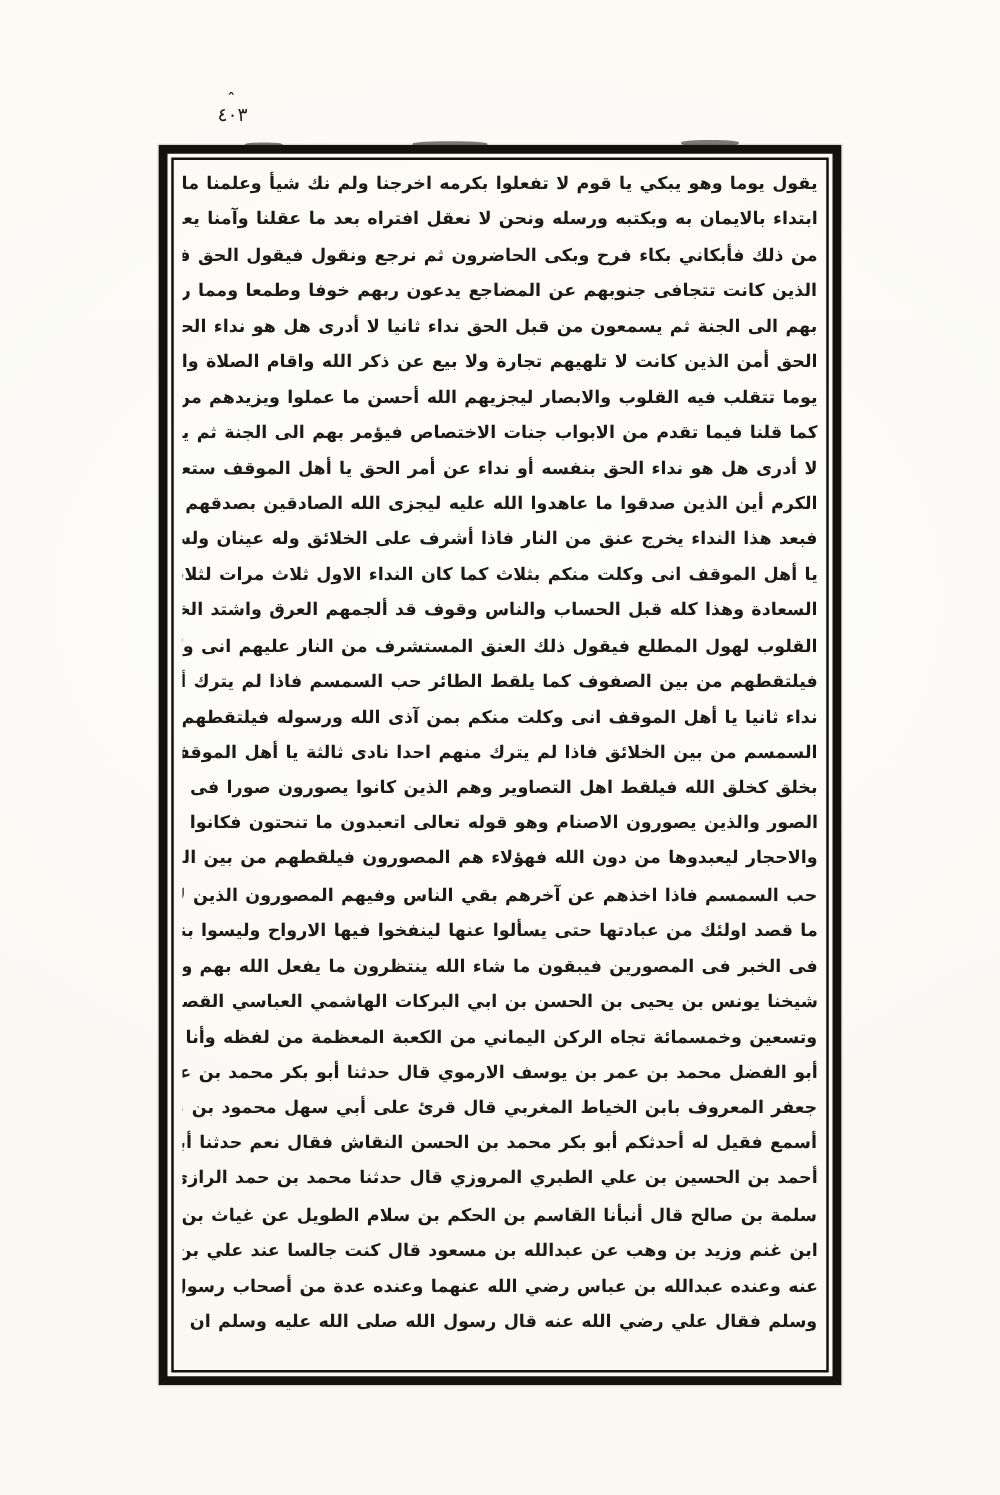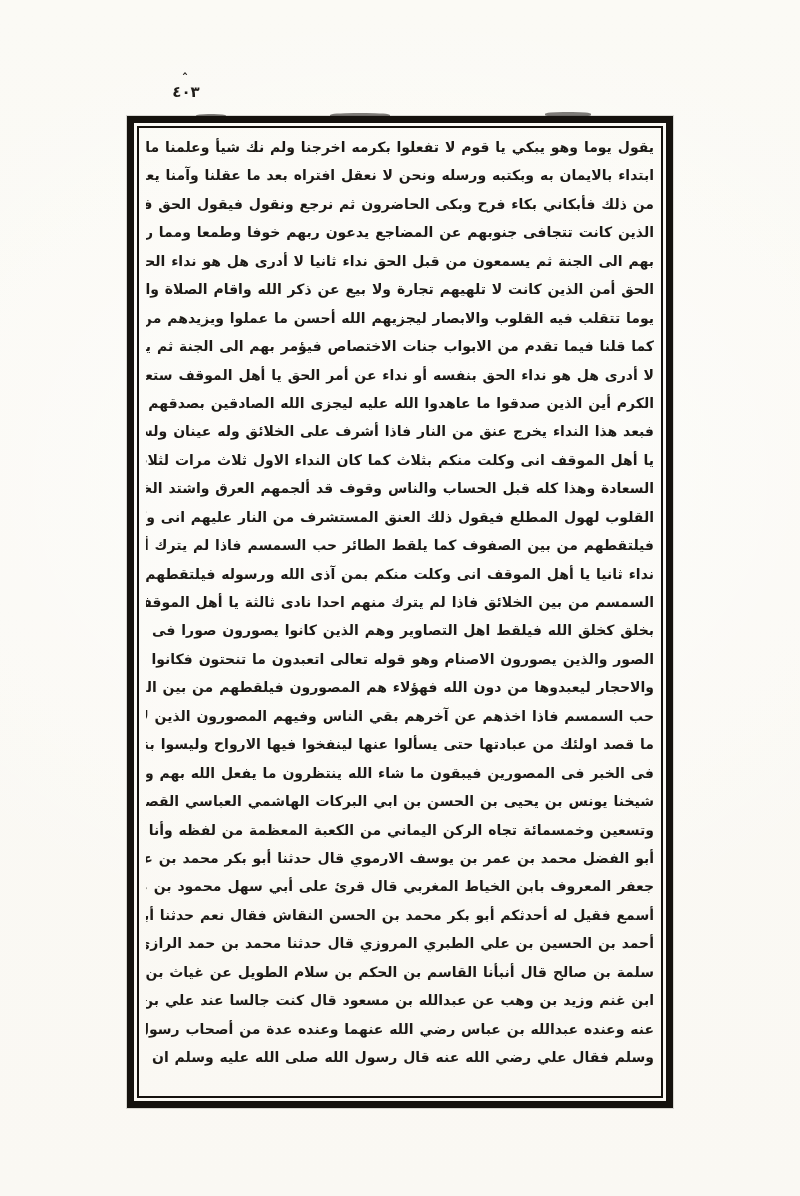--- a/index.html
+++ b/index.html
@@ -25,21 +25,21 @@
   .page-number-wrap {
     position: absolute;
     top: 82px;
     left: 158px;
     width: 56px;
     text-align: center;
     color: #201d19;
   }
   .page-number {
     font-size: 15px;
-    font-weight: bold;
+    font-weight: normal;
     letter-spacing: 3px;
     line-height: 14px;
   }
   .page-number-mark {
     position: absolute;
     top: -10px;
     left: 0;
     right: 2px;
     text-align: center;
     font-size: 12px;

